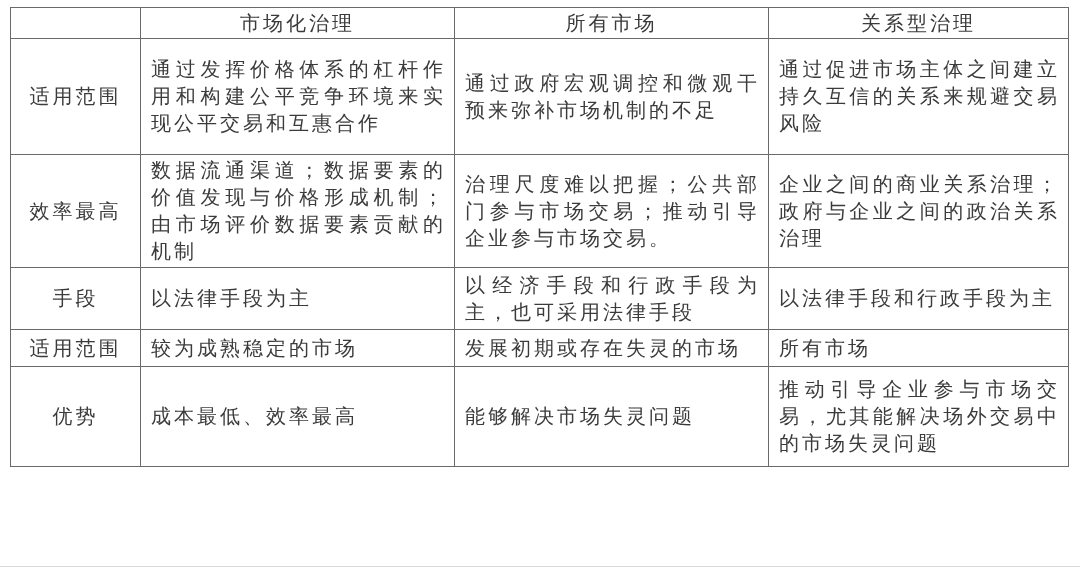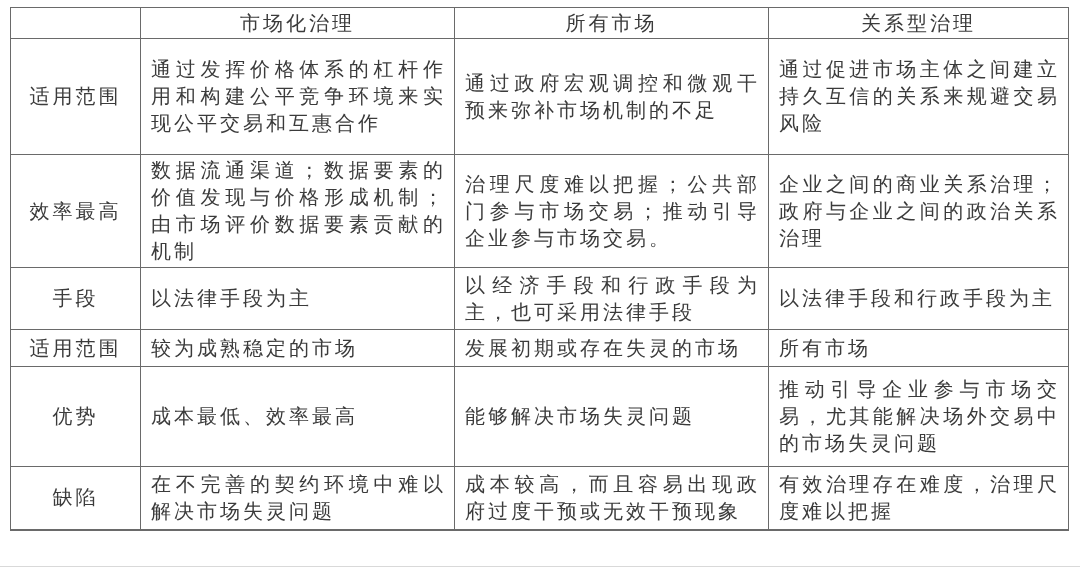--- a/index.html
+++ b/index.html
@@ -103,23 +103,17 @@
       <td class="cell">所有市场</td>
     </tr>
 
     <tr class="r5">
       <th class="rowhead">优势</th>
       <td class="cell">成本最低、效率最高</td>
       <td class="cell">能够解决市场失灵问题</td>
       <td class="cell">推动引导企业参与市场交易，尤其能解决场外交易中的市场失灵问题</td>
     </tr>
 
-    <tr class="r6 last">
-      <th class="rowhead">缺陷</th>
-      <td class="cell">在不完善的契约环境中难以解决市场失灵问题</td>
-      <td class="cell">成本较高，而且容易出现政府过度干预或无效干预现象</td>
-      <td class="cell">有效治理存在难度，治理尺度难以把握</td>
-    </tr>
   </tbody>
     </table>
 
   <div class="bottom-divider"></div>
 </div>
 
 </body></html>

